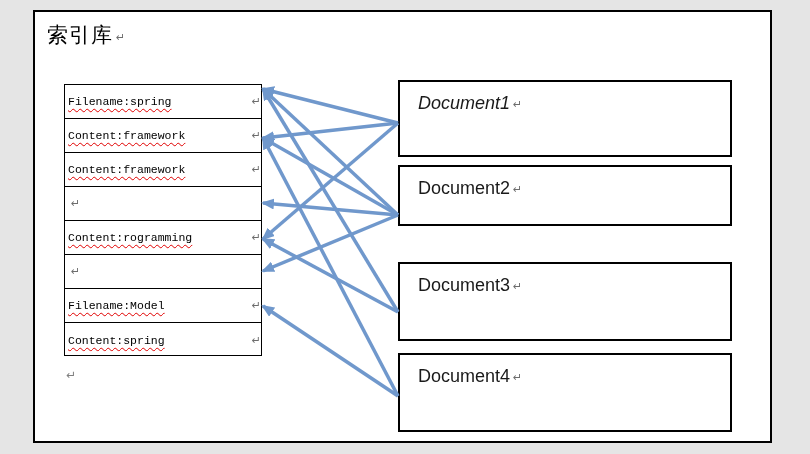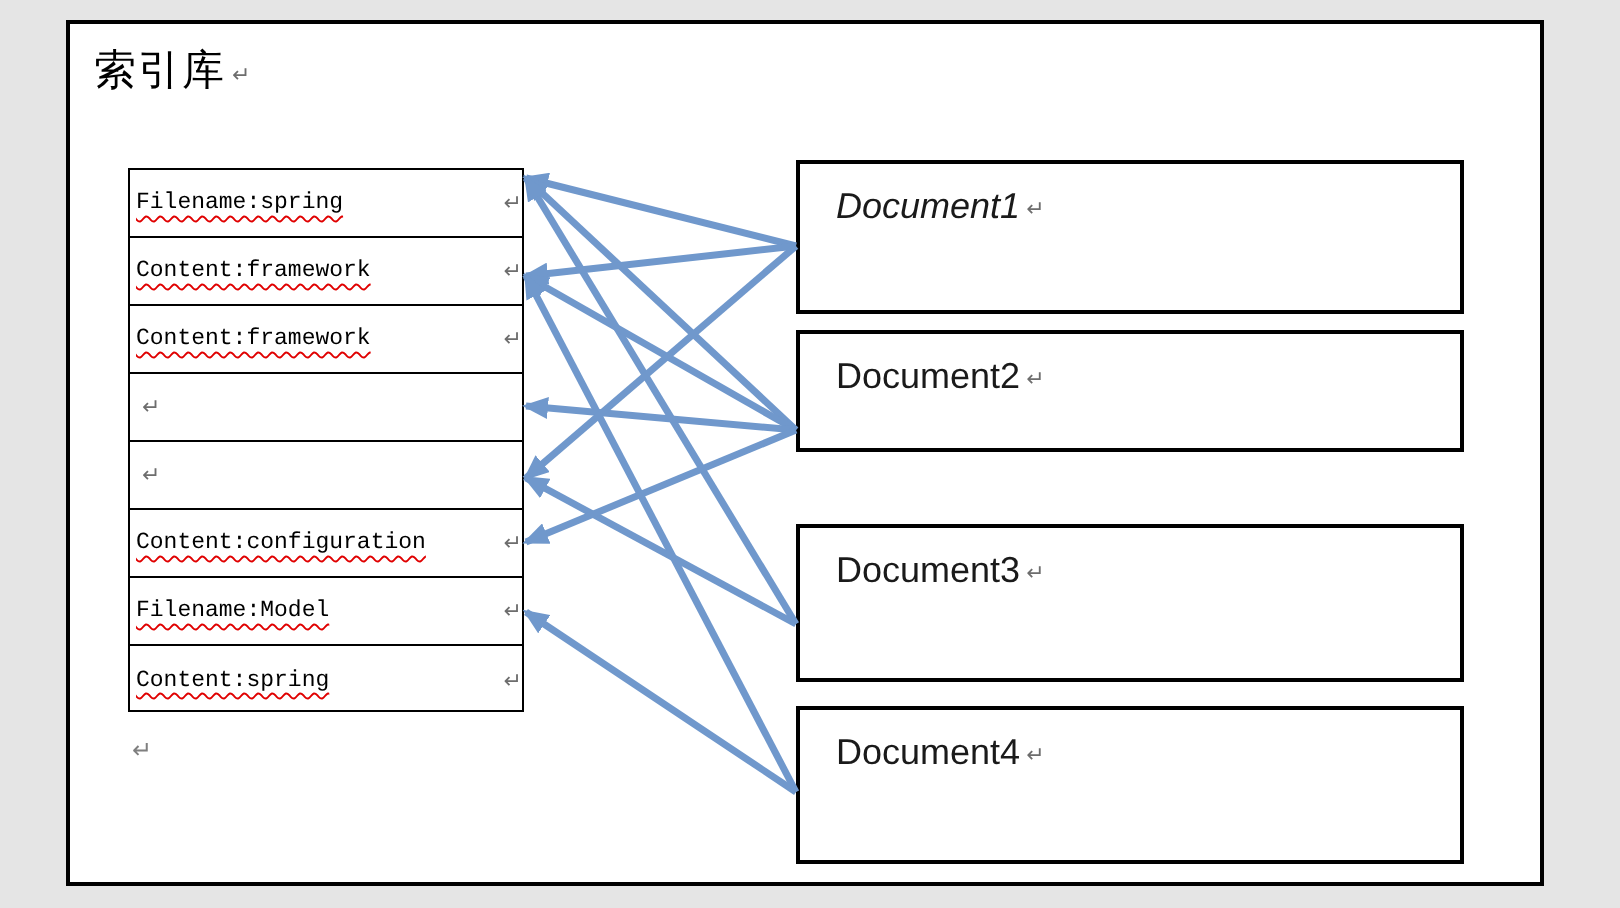--- a/index.html
+++ b/index.html
@@ -73,24 +73,24 @@
         <span class="pilcrow">↵</span>
       </div>
       <div class="index-row">
         <span class="term-text">Content:framework</span>
         <span class="pilcrow">↵</span>
       </div>
       <div class="index-row">
         <span class="pilcrow">↵</span>
       </div>
       <div class="index-row">
+        <span class="term-text">Content:rogramming</span>
         <span class="pilcrow">↵</span>
       </div>
       <div class="index-row">
-        <span class="term-text">Content:configuration</span>
         <span class="pilcrow">↵</span>
       </div>
       <div class="index-row">
         <span class="term-text">Filename:Model</span>
         <span class="pilcrow">↵</span>
       </div>
       <div class="index-row">
         <span class="term-text">Content:spring</span>
         <span class="pilcrow">↵</span>
       </div>

